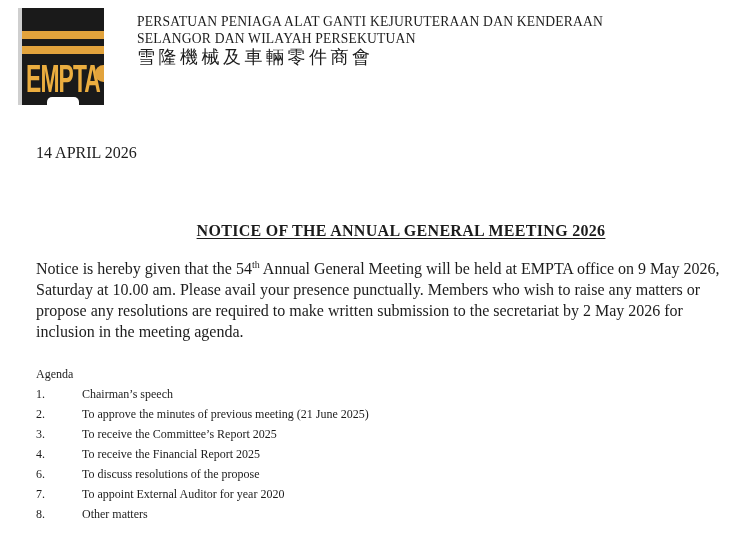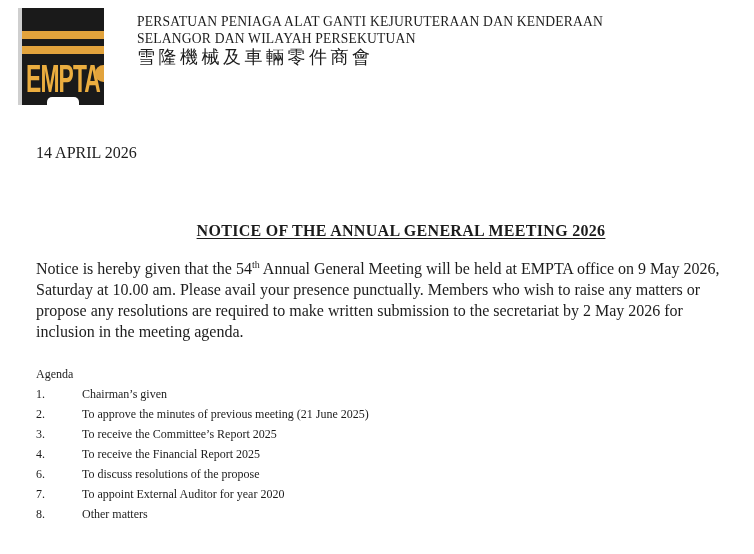--- a/index.html
+++ b/index.html
@@ -153,21 +153,21 @@
     <div class="lh-cn">雪隆機械及車輛零件商會</div>
   </div>
 
   <div class="date-line">14 APRIL 2026</div>
   <div class="letter-title">NOTICE OF THE ANNUAL GENERAL MEETING 2026</div>
 
   <div class="letter-body"><span>Notice is hereby given that the 54</span><sup>th</sup><span> Annual General Meeting will be held at EMPTA office on 9 May 2026, Saturday at 10.00 am. Please avail your presence punctually. Members who wish to raise any matters or propose any resolutions are required to make written submission to the secretariat by 2 May 2026 for inclusion in the meeting agenda.</span></div>
 
   <div class="agenda">
     <div>Agenda</div>
-    <div class="agenda-item"><span class="num">1.</span><span>Chairman’s given</span></div>
+    <div class="agenda-item"><span class="num">1.</span><span>Chairman’s speech</span></div>
     <div class="agenda-item"><span class="num">2.</span><span>To approve the minutes of previous meeting (21 June 2025)</span></div>
     <div class="agenda-item"><span class="num">3.</span><span>To receive the Committee’s Report 2025</span></div>
     <div class="agenda-item"><span class="num">4.</span><span>To receive the Financial Report 2025</span></div>
     <div class="agenda-item"><span class="num">6.</span><span>To discuss resolutions of the propose</span></div>
     <div class="agenda-item"><span class="num">7.</span><span>To appoint External Auditor for year 2020</span></div>
     <div class="agenda-item"><span class="num">8.</span><span>Other matters</span></div>
   </div>
 
 </div>
 

